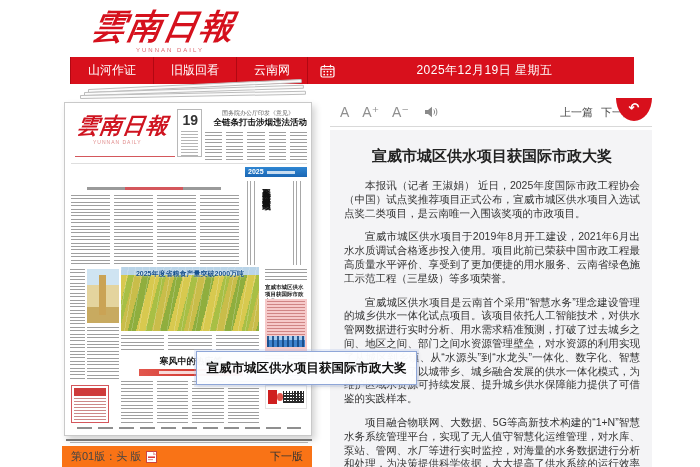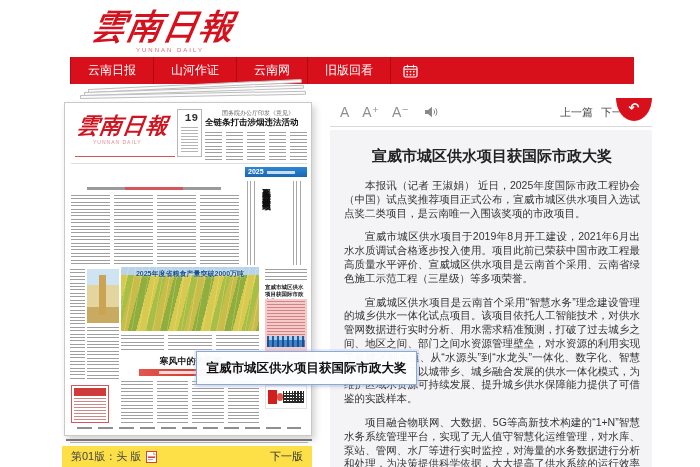--- a/index.html
+++ b/index.html
@@ -37,26 +37,26 @@
   .cols > div { position:static; }
 
   .m-logo { left:12px; top:8px; font-family:"DejaVu Serif","Liberation Serif",serif; font-style:italic; font-weight:bold;
     font-size:22px; color:#cf1420; letter-spacing:1px; transform:skewX(-8deg); }
   .m-sub { left:28px; top:36px; font-size:5px; letter-spacing:1px; color:#e08a8a; }
   .m-redrow { left:10px; top:47px; width:100px; height:3px; display:flex; gap:6px; }
   .m-redrow i { flex:1; background:#d4575c; height:3px; }
   .m-redline { left:10px; top:53px; width:100px; height:1px; background:#d4575c; }
 
   .datebox { left:112px; top:6px; width:25px; height:48px; border:1px solid #b8b8b8; padding:2px 3px; }
-  .datebox .dd { position:static; display:block; text-align:right; font-weight:bold; font-size:11px; color:#333;font-family:Liberation Mono, monospace; }
+  .datebox .dd { position:static; display:block; text-align:right; font-weight:bold; font-size:14px; color:#333; }
   .datebox .dl { position:static; display:block; margin-top:3px; height:26px;
     background-image:repeating-linear-gradient(to bottom,#b5b5b5 0 1px,transparent 1px 3px); }
 
   .kicker { left:144px; top:6px; width:98px; text-align:center; font-size:6px; color:#666; }
-  .tophead { left:140px; top:14px; width:102px; text-align:left; font-size:8.5px; font-weight:bold; color:#111; }
+  .tophead { left:140px; top:14px; width:102px; text-align:right; font-size:8.5px; font-weight:bold; color:#111; }
   .topcols { left:140px; top:29px; width:102px; height:28px; grid-template-columns:repeat(5,1fr); }
 
   .mast-rule { left:6px; top:60px; width:236px; height:1px; background:#dedede; }
 
   .mainhead { left:4px; top:65px; width:170px; text-align:center; font-size:14.5px; font-weight:bold;
     letter-spacing:2px; color:#161616; }
   .subhead { left:22px; top:84px; width:134px; height:2.5px;
     background:linear-gradient(90deg,#9a9a9a 0 28%,#d4575c 28% 72%,#9a9a9a 72%); }
   .bodycols { left:6px; top:92px; width:168px; height:70px; grid-template-columns:repeat(4,1fr); }
 
@@ -109,21 +109,21 @@
   .fu { width:8px; height:8px; background:#e5544a; border-radius:50%; }
   .qr { width:12px; height:12px;
     background-image:repeating-linear-gradient(0deg,#2a2a2a 0 1.5px,transparent 1.5px 3px),
       repeating-linear-gradient(90deg,#2a2a2a 0 1.5px,#fff 1.5px 3px); }
   .pfooter { left:12px; top:324px; width:224px; height:2px;
     background:repeating-linear-gradient(90deg,#8f8f8f 0 15px,transparent 15px 21px); }
 
   .stackline1 { position:absolute; left:66px; top:439px; width:246px; height:2px; background:#777; z-index:2; }
   .stackline2 { position:absolute; left:70px; top:442px; width:238px; height:1px; background:#b0b0b0; z-index:2; }
 
-  .page-bar { position:absolute; left:62px; top:446px; width:250px; height:21px; background:#fde047;
+  .page-bar { position:absolute; left:62px; top:446px; width:250px; height:21px; background:#f97316;
     display:flex; align-items:center; font-size:11px; color:#444; padding:0 9px; }
   .pdf-icon { margin-left:5px; cursor:pointer; display:flex; }
   .page-next { margin-left:auto; cursor:pointer; color:#333; }
 
   
   .toolbar { position:absolute; left:330px; top:98px; width:322px; height:29px; background:#fff;
     border-bottom:1px solid #d9d9d9; display:flex; align-items:center; padding:0 10px; }
   .fbtn { color:#8f8f8f; font-size:14px; margin-right:13px; cursor:pointer; }
   .speaker { margin-left:2px; margin-right:auto; cursor:pointer; display:flex; }
   .pn { font-size:11px; color:#4a4a4a; cursor:pointer; margin-right:8px;font-family:Liberation Serif, serif; }
@@ -146,39 +146,39 @@
 <body>
 
 <div class="stage">
 
   <div class="logo">
     <span class="logo-main">雲南日報</span>
     <div class="logo-sub">YUNNAN DAILY</div>
   </div>
 
   <div class="nav">
-    <span class="nav-item">云南日报</span>
     <span class="nav-item">山河作证</span>
+    <span class="nav-item">旧版回看</span>
     <span class="nav-item">云南网</span>
-    <span class="nav-item">旧版回看</span>
     <span class="nav-end-divider"></span>
     <span class="nav-cal">
       <svg width="15" height="14" viewBox="0 0 15 14">
         <rect x="1" y="2.5" width="13" height="10.5" rx="1.5" fill="none" stroke="#fff" stroke-width="1.2"></rect>
         <line x1="4.5" y1="0.8" x2="4.5" y2="3.5" stroke="#fff" stroke-width="1.2"></line>
         <line x1="10.5" y1="0.8" x2="10.5" y2="3.5" stroke="#fff" stroke-width="1.2"></line>
         <line x1="1" y1="5.2" x2="14" y2="5.2" stroke="#fff" stroke-width="1"></line>
         <circle cx="4.2" cy="7.6" r="0.9" fill="#fff"></circle>
           <circle cx="7.5" cy="7.6" r="0.9" fill="#fff"></circle>
           <circle cx="10.8" cy="7.6" r="0.9" fill="#fff"></circle>
         <circle cx="4.2" cy="10.6" r="0.9" fill="#fff"></circle>
           <circle cx="7.5" cy="10.6" r="0.9" fill="#fff"></circle>
           <circle cx="10.8" cy="10.6" r="0.9" fill="#fff"></circle>
       </svg>
     </span>
+    <span class="nav-date">2025年12月19日 星期五</span>
   </div>
 
   <div class="sheet s3"></div>
   <div class="sheet s2"></div>
   <div class="sheet s1"></div>
 
   <div class="paper">
     <span class="m-logo">雲南日報</span>
     <span class="m-sub">YUNNAN DAILY</span>
     <span class="m-redrow">
@@ -299,20 +299,20 @@
       </svg>
     </span>
     <span class="pn">上一篇</span>
     <span class="pn">下一篇</span>
     <span class="backbtn"><span>↶</span></span>
   </div>
 
   <div class="panel">
     <div class="a-title">宣威市城区供水项目获国际市政大奖</div>
     <p>本报讯（记者 王淑娟） 近日，2025年度国际市政工程协会（中国）试点奖推荐项目正式公布，宣威市城区供水项目入选试点奖二类项目，是云南唯一入围该奖项的市政项目。</p>
-    <p>宣威市城区供水项目于2019年8月开工建设，2021年6月出水水质调试合格逐步投入使用。项目此前已荣获中国市政工程最高质量水平评价、宣威城区供水项目是云南首个采用、云南省绿色施工示范工程（三星级）等多项荣誉。</p>
+    <p>宣威市城区供水项目于2019年8月开工建设，2021年6月出水水质调试合格逐步投入使用。项目此前已荣获中国市政工程最高质量水平评价、享受到了更加便捷的用水服务、云南省绿色施工示范工程（三星级）等多项荣誉。</p>
     <p>宣威城区供水项目是云南首个采用“智慧水务”理念建设管理的城乡供水一体化试点项目。该项目依托人工智能技术，对供水管网数据进行实时分析、用水需求精准预测，打破了过去城乡之间、地区之间、部门之间水资源管理壁垒，对水资源的利用实现了从城区到乡镇、从“水源头”到“水龙头”一体化、数字化、智慧化管控，构建了以城带乡、城乡融合发展的供水一体化模式，为维护区域水资源可持续发展、提升城乡供水保障能力提供了可借鉴的实践样本。</p>
     <p>项目融合物联网、大数据、5G等高新技术构建的“1+N”智慧水务系统管理平台，实现了无人值守智慧化运维管理，对水库、泵站、管网、水厂等进行实时监控，对海量的水务数据进行分析和处理，为决策提供科学依据，大大提高了供水系统的运行效率和安全性。平台还推出了线上业务办理功能，用户只需通过手机，就能轻松办理报漏、报修、水费缴纳等业务，还能随时查看家里的用水趋势、水质等情况，享受到了更加便捷的用水服务。</p>
   </div>
 
   <div class="tooltip">宣威市城区供水项目获国际市政大奖</div>
 
 </div>
 
 </body></html>

